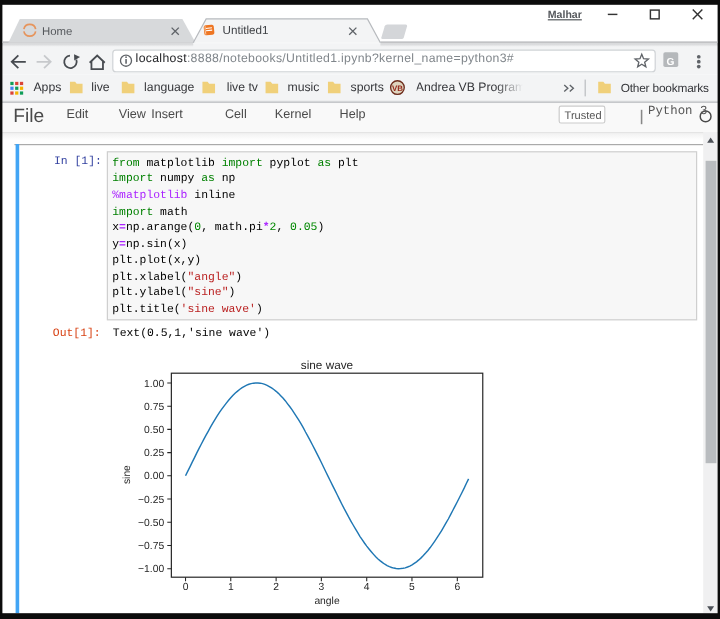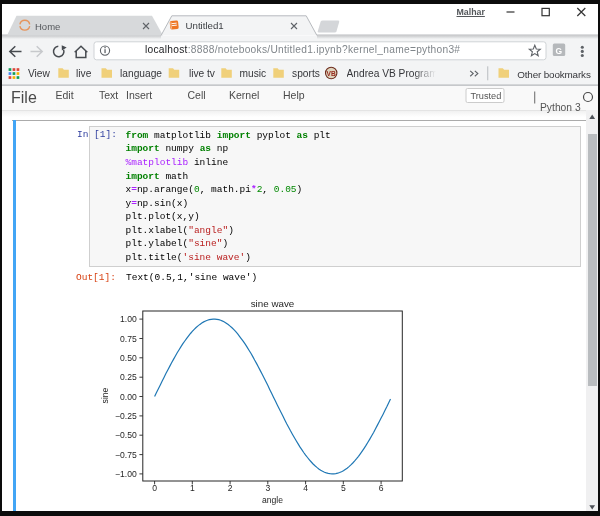--- a/index.html
+++ b/index.html
@@ -1,21 +1,21 @@
 <!DOCTYPE html>
 <html><head>
 <meta charset="utf-8">
 <style>
   html,body{margin:0;padding:0;}
   body{width:600px;height:516px;position:relative;background:#fff;overflow:hidden;
        font-family:"Liberation Sans",sans-serif;}
   .abs{position:absolute;}
   .t{position:absolute;white-space:pre;}
-  .mono{font-family:"Liberation Mono",monospace;margin-left:32px;}
-  .kw{color:#008000;font-weight:bold;}
+  .mono{font-family:"Liberation Mono",monospace;}
+  .kw{color:#008000;font-weight:normal;}
   .op{color:#AA22FF;font-weight:bold;}
   .num{color:#080;}
   .str{color:#BA2121;}
   .mag{color:#AA22FF;}
 </style>
 </head>
 <body>
 
 <div class="abs" style="left:0;top:4px;width:600px;height:31.5px;background:#fff;"></div>
 <div class="abs" style="left:0;top:35.5px;width:600px;height:26.5px;background:#f3f4f5;"></div>
@@ -183,42 +183,42 @@
     <text x="105.4" y="398.5" text-anchor="middle" transform="rotate(-90 105.4 395.5)">sine</text>
   </g>
 
   <polyline fill="none" stroke="#1f77b4" stroke-width="1.2" points="154.6,396.5 156.5,392.6 158.4,388.8 160.3,384.9 162.2,381.1 164.0,377.4 165.9,373.6 167.8,370.0 169.7,366.4 171.6,362.8 173.5,359.4 175.4,356.0 177.2,352.8 179.1,349.7 181.0,346.6 182.9,343.7 184.8,341.0 186.7,338.4 188.6,335.9 190.5,333.5 192.3,331.4 194.2,329.4 196.1,327.5 198.0,325.9 199.9,324.4 201.8,323.0 203.7,321.9 205.6,321.0 207.4,320.2 209.3,319.7 211.2,319.3 213.1,319.1 215.0,319.1 216.9,319.3 218.8,319.7 220.7,320.3 222.6,321.1 224.4,322.1 226.3,323.3 228.2,324.6 230.1,326.1 232.0,327.8 233.9,329.7 235.8,331.7 237.7,333.9 239.5,336.3 241.4,338.8 243.3,341.4 245.2,344.2 247.1,347.1 249.0,350.2 250.9,353.3 252.8,356.6 254.6,360.0 256.5,363.4 258.4,367.0 260.3,370.6 262.2,374.2 264.1,378.0 266.0,381.8 267.9,385.6 269.7,389.4 271.6,393.3 273.5,397.2 275.4,401.0 277.3,404.9 279.2,408.7 281.1,412.5 283.0,416.3 284.8,420.0 286.7,423.7 288.6,427.2 290.5,430.8 292.4,434.2 294.3,437.5 296.2,440.7 298.1,443.9 299.9,446.9 301.8,449.7 303.7,452.5 305.6,455.1 307.5,457.5 309.4,459.8 311.3,462.0 313.1,464.0 315.0,465.8 316.9,467.4 318.8,468.9 320.7,470.2 322.6,471.3 324.5,472.2 326.4,472.9 328.2,473.4 330.1,473.7 332.0,473.9 333.9,473.8 335.8,473.6 337.7,473.2 339.6,472.5 341.5,471.7 343.4,470.7 345.2,469.5 347.1,468.2 349.0,466.6 350.9,464.9 352.8,463.0 354.7,460.9 356.6,458.7 358.5,456.3 360.3,453.8 362.2,451.1 364.1,448.3 366.0,445.4 367.9,442.3 369.8,439.1 371.7,435.8 373.6,432.5 375.4,429.0 377.3,425.4 379.2,421.8 381.1,418.1 383.0,414.4 384.9,410.6 386.8,406.8 388.6,402.9 390.5,399.1"></polyline>
 </svg>
 
 <div class="t" style="left:35px;top:20.5px;font-size:9.5px;color:#55585c;">Home</div>
 <div class="t" style="left:185.5px;top:20px;font-size:9.7px;color:#3c3f43;">Untitled1</div>
 <div class="t" style="left:456.5px;top:6.8px;font-size:8.8px;font-weight:bold;color:#54575b;text-shadow:0 0 2px #fff;text-decoration:underline;">Malhar</div>
 
-<div class="t" style="left:113px;top:44.4px;font-size:10.2px;letter-spacing:0.28px;color:#202124;margin-left:32px;">localhost<span style="color:#80868b;">:8888/notebooks/Untitled1.ipynb?kernel_name=python3#</span></div>
+<div class="t" style="left:113px;top:44.4px;font-size:10.2px;letter-spacing:0.28px;color:#202124;">localhost<span style="color:#80868b;">:8888/notebooks/Untitled1.ipynb?kernel_name=python3#</span></div>
 
 <div class="t" style="left:555.5px;top:45.5px;font-size:8.5px;font-weight:bold;color:#fff;">G</div>
 
-<div class="t" style="left:27.9px;top:68.3px;font-size:10.2px;color:#35363a;">View</div>
+<div class="t" style="left:27.9px;top:68.3px;font-size:10.2px;color:#35363a;">Apps</div>
 <div class="t" style="left:76.1px;top:68.3px;font-size:10.2px;color:#35363a;">live</div>
 <div class="t" style="left:120.1px;top:68.3px;font-size:10.2px;color:#35363a;">language</div>
 <div class="t" style="left:188.9px;top:68.3px;font-size:10.2px;color:#35363a;">live tv</div>
 <div class="t" style="left:239.6px;top:68.3px;font-size:10.2px;color:#35363a;">music</div>
 <div class="t" style="left:292.1px;top:68.3px;font-size:10.2px;color:#35363a;">sports</div>
 <div class="t" style="left:346.5px;top:68.3px;font-size:10.2px;color:#35363a;width:89px;overflow:hidden;-webkit-mask-image:linear-gradient(90deg,#000 75%,transparent);">Andrea VB Programmi</div>
 <div class="t" style="left:517.2px;top:68.5px;font-size:9.9px;letter-spacing:-0.15px;color:#35363a;">Other bookmarks</div>
 
 <div class="t" style="left:11px;top:89.3px;font-size:16px;color:#4a4a4a;text-align:right;">File</div>
 <div class="t" style="left:55.5px;top:89.3px;font-size:10.5px;color:#4a4a4a;">Edit</div>
-<div class="t" style="left:99px;top:89.3px;font-size:10.5px;color:#4a4a4a;">Text</div>
+<div class="t" style="left:99px;top:89.3px;font-size:10.5px;color:#4a4a4a;">View</div>
 <div class="t" style="left:126px;top:89.3px;font-size:10.5px;color:#4a4a4a;">Insert</div>
 <div class="t" style="left:187.5px;top:89.3px;font-size:10.5px;color:#4a4a4a;">Cell</div>
 <div class="t" style="left:229px;top:89.3px;font-size:10.5px;color:#4a4a4a;">Kernel</div>
 <div class="t" style="left:283px;top:89.3px;font-size:10.5px;color:#4a4a4a;">Help</div>
 <div class="t" style="left:470.5px;top:90.7px;font-size:9.2px;color:#555;text-align:right;">Trusted</div>
-<div class="t" style="left:540px;top:102px;font-size:10.3px;color:#555;">Python 3</div>
+<div class="t" style="left:540px;top:87px;font-size:10.3px;color:#555;font-family:Liberation Mono, monospace;">Python 3</div>
 
 <div class="t mono" style="left:45px;top:129px;font-size:9.5px;color:#303f9f;">In [1]:</div>
 <div class="t mono" style="left:44px;top:272.3px;font-size:9.5px;color:#d84315;">Out[1]:</div>
 <div class="t mono" style="left:94px;top:272.3px;font-size:9.5px;color:#000;">Text(0.5,1,'sine wave')</div>
 
 <div class="t mono" style="left:93.5px;top:128.9px;font-size:9.5px;line-height:13.55px;color:#000;"><span class="kw">from</span> matplotlib <span class="kw">import</span> pyplot <span class="kw">as</span> plt
 <span class="kw">import</span> numpy <span class="kw">as</span> np
 <span class="mag">%matplotlib</span> inline
 <span class="kw">import</span> math
 x<span class="op">=</span>np.arange(<span class="num">0</span>, math.pi<span class="op">*</span><span class="num">2</span>, <span class="num">0.05</span>)

